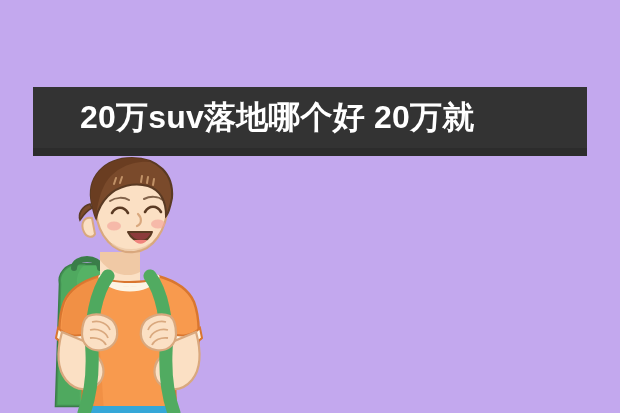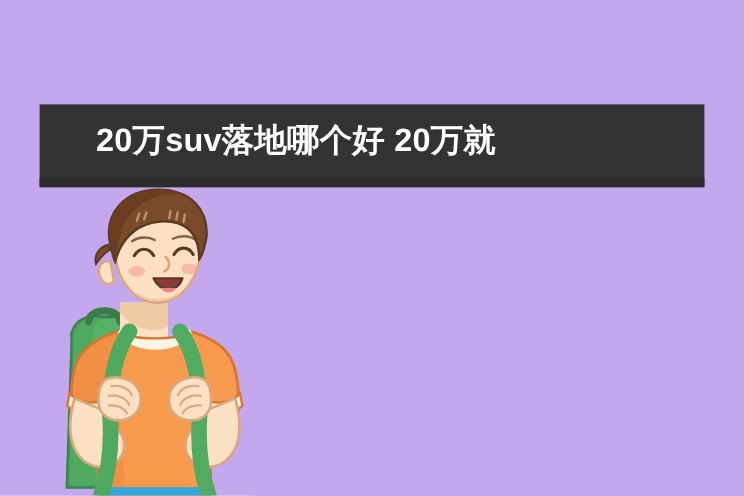--- a/index.html
+++ b/index.html
@@ -37,21 +37,21 @@
     height: 8px;
     background: #2c2c2c;
   }
   #title-text {
     position: absolute;
     left: 47px;
     top: 0;
     height: 61px;
     line-height: 61px;
     color: #ffffff;
-    font-size: 27px;
+    font-size: 32px;
     font-weight: bold;
     white-space: nowrap;
     letter-spacing: 0.2px;
   }
   
   #illustration {
     position: absolute;
     left: 0;
     top: 156px;
     width: 310px;

